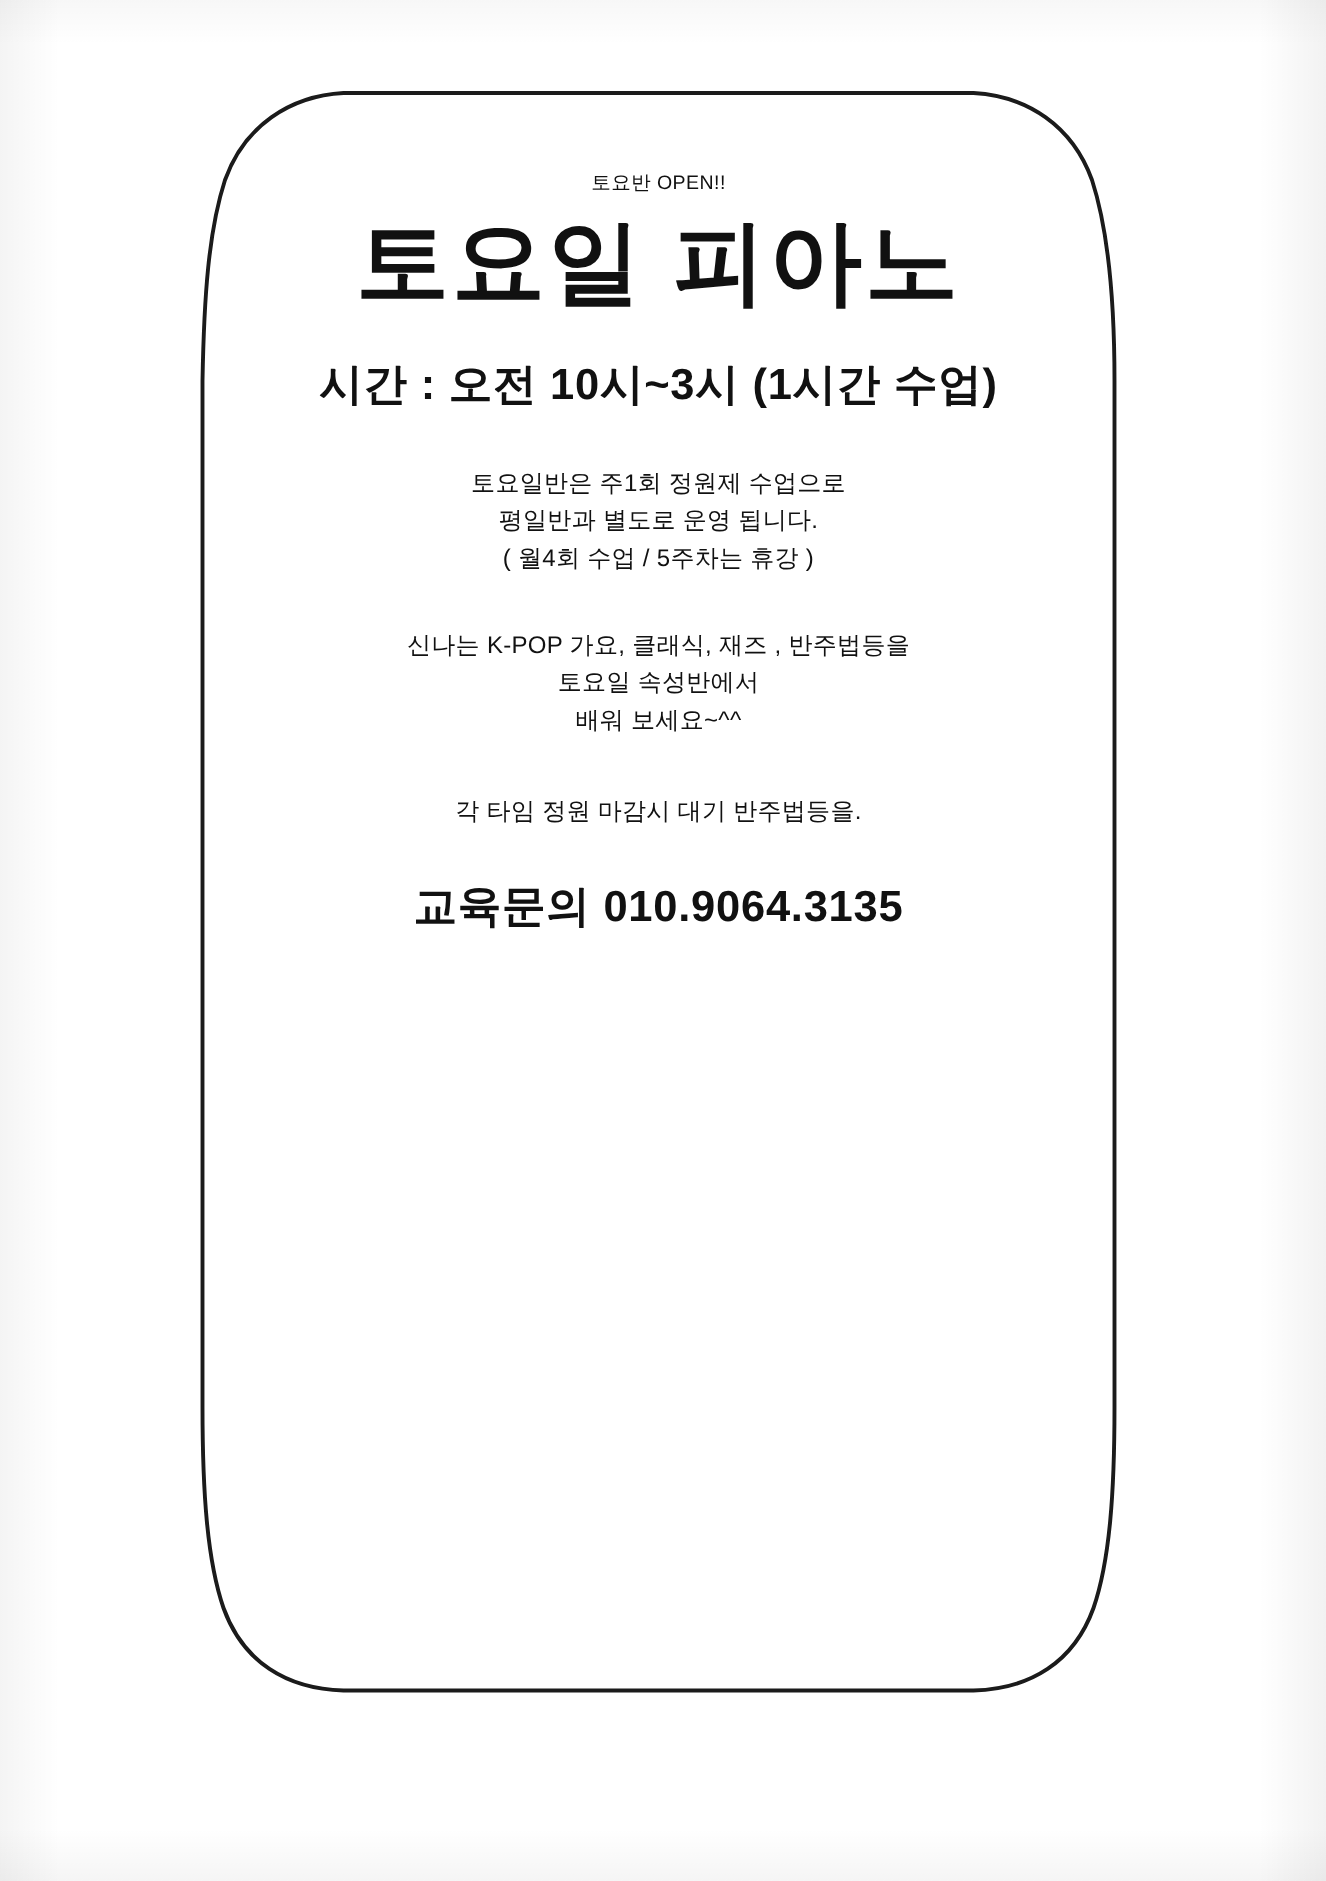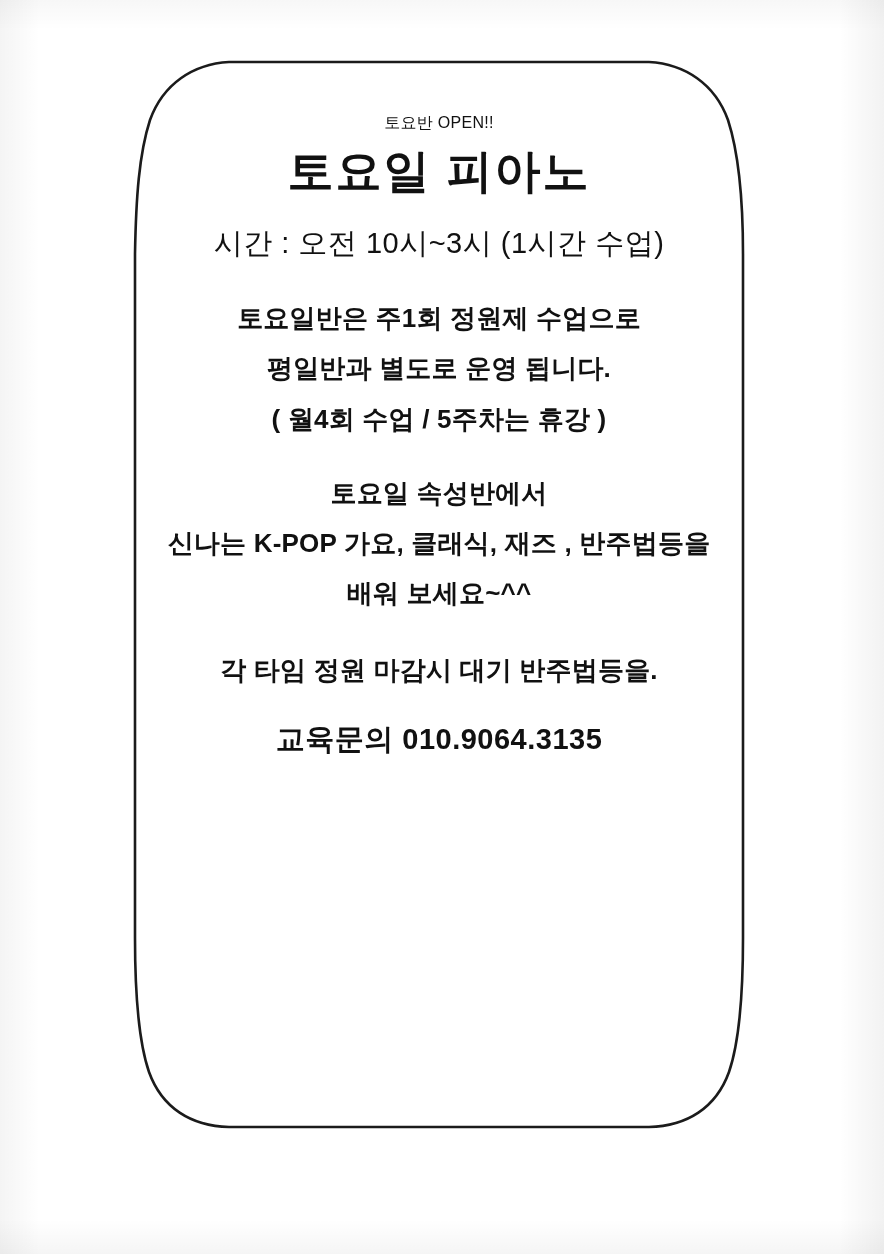--- a/index.html
+++ b/index.html
@@ -52,57 +52,56 @@
     position: absolute;
     left: 133px;
     top: 58px;
     width: 612px;
     height: 1072px;
     text-align: center;
   }
 
   .kicker {
     margin-top: 55px;
-    font-size: 16px;
+    font-size: 13px;
     font-weight: 400;
     letter-spacing: 0.3px;
   }
 
   .headline {
     margin-top: 14px;
-    font-size: 46px;
+    font-size: 62px;
     font-weight: bold;
     line-height: 1.0;
     letter-spacing: 2px;
   }
   .headline .line {
     display: block;
     margin-bottom: 22px;
   }
   .headline .line:nth-child(2) {
     letter-spacing: 1px;
   }
 
   .schedule {
     margin-top: 30px;
     font-size: 29px;
-    font-weight: normal;
+    font-weight: bold;
     letter-spacing: 0.5px;
   }
 
   .block {
     margin-top: 32px;
   }
   .block .row {
     display: block;
-    font-size: 26px;
-    font-weight: bold;
+    font-size: 16px;
+    font-weight: normal;
     line-height: 1.55;
     letter-spacing: 0.2px;
-    margin-top: 10px;
   }
 
   .block.spaced-1 { margin-top: 34px; }
   .block.spaced-2 { margin-top: 34px; }
   .block.spaced-3 { margin-top: 36px; }
 
   .contact {
     margin-top: 30px;
     font-size: 29px;
     font-weight: bold;
@@ -142,22 +141,22 @@
 
     <div class="schedule">시간 : 오전 10시~3시 (1시간 수업)</div>
 
     <div class="block spaced-1">
       <span class="row">토요일반은 주1회 정원제 수업으로</span>
       <span class="row">평일반과 별도로 운영 됩니다.</span>
       <span class="row">( 월4회 수업 / 5주차는 휴강 )</span>
     </div>
 
     <div class="block spaced-2">
+      <span class="row">신나는 K-POP 가요, 클래식, 재즈 , 반주법등을</span>
       <span class="row">토요일 속성반에서</span>
-      <span class="row">신나는 K-POP 가요, 클래식, 재즈 , 반주법등을</span>
       <span class="row">배워 보세요~^^</span>
     </div>
 
     <div class="block spaced-3">
       <span class="row">각 타임 정원 마감시 대기 반주법등을.</span>
     </div>
 
     <div class="contact">교육문의 010.9064.3135</div>
 
   </div>

